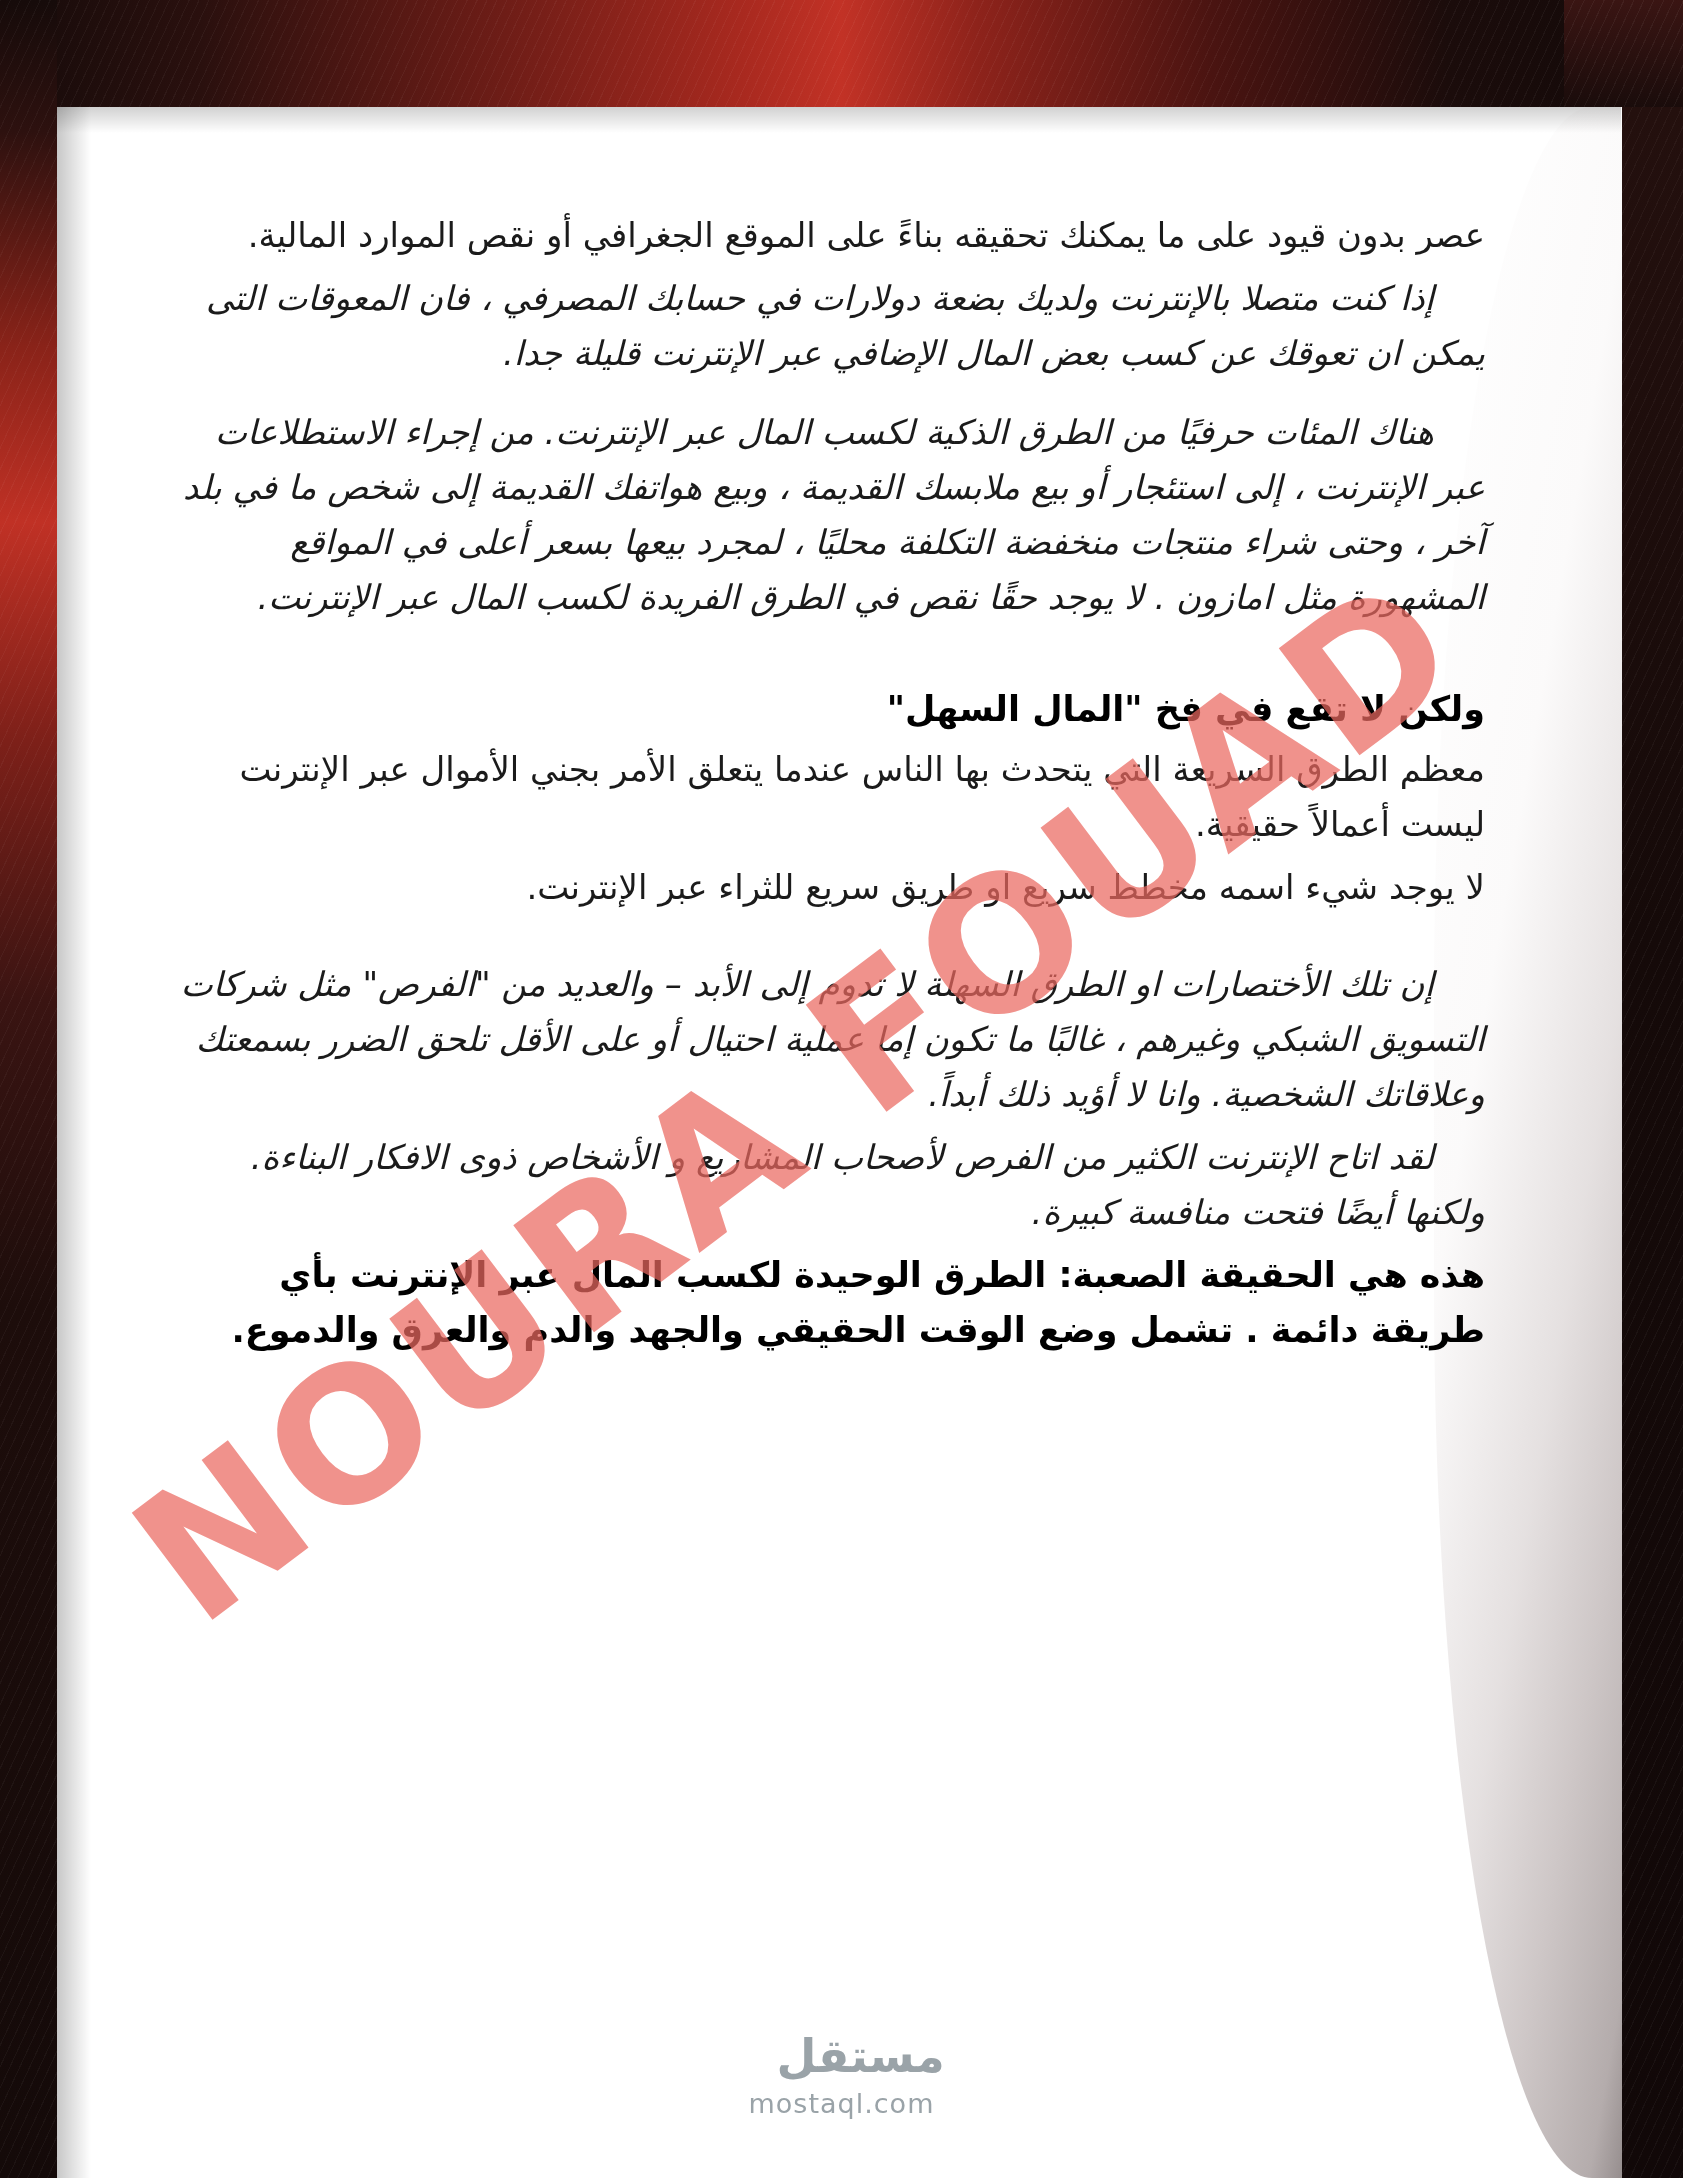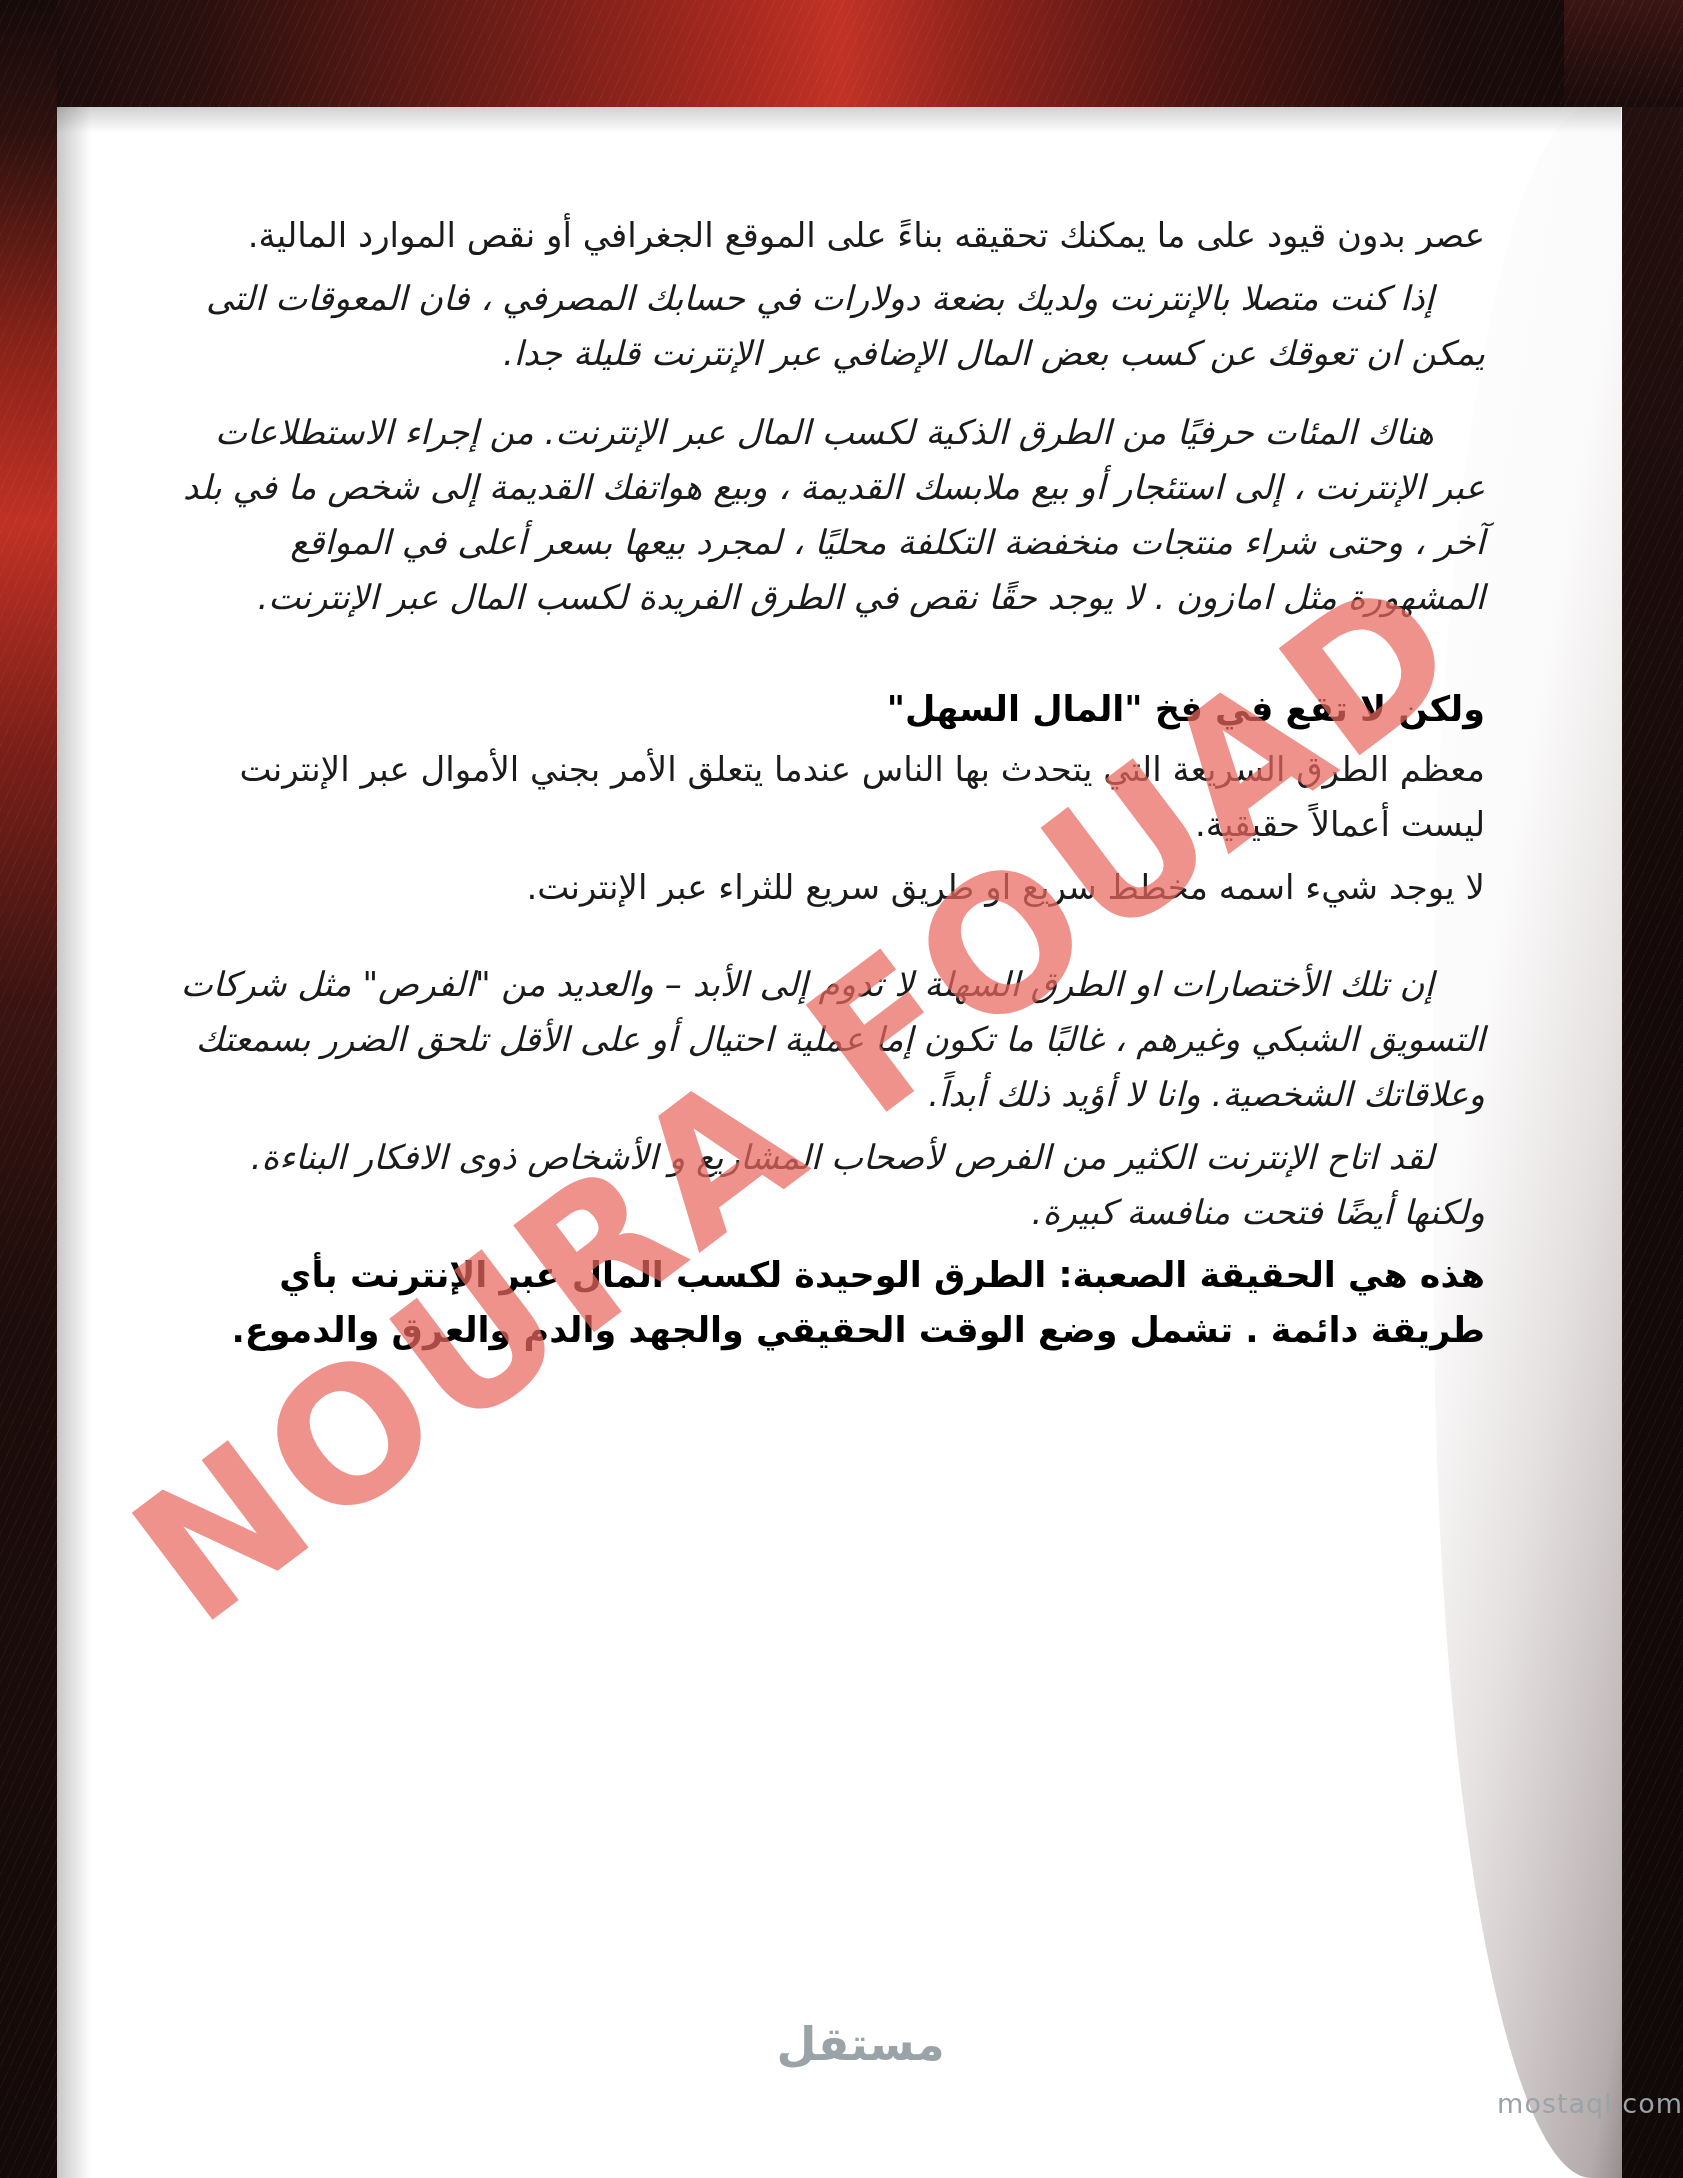--- a/index.html
+++ b/index.html
@@ -220,26 +220,25 @@
   }
   .footer-mark {
     font-size: 46px;
     font-weight: bold;
     color: #9aa3a8;
     letter-spacing: 1px;
     line-height: 1.1;
     padding-left: 38px;
   }
   .footer-url {
-    margin-top: 18px;
+    margin-top: 6px;
     font-size: 27px;
     color: #9aa3a8;
     letter-spacing: 1px;
     direction: ltr;
-    text-align: right;
   }
 </style>
 </head>
 <body>
 
 <div class="page">
 
   <div class="header-band"></div>
   <div class="header-band-right"></div>
   <div class="left-edge"></div>

